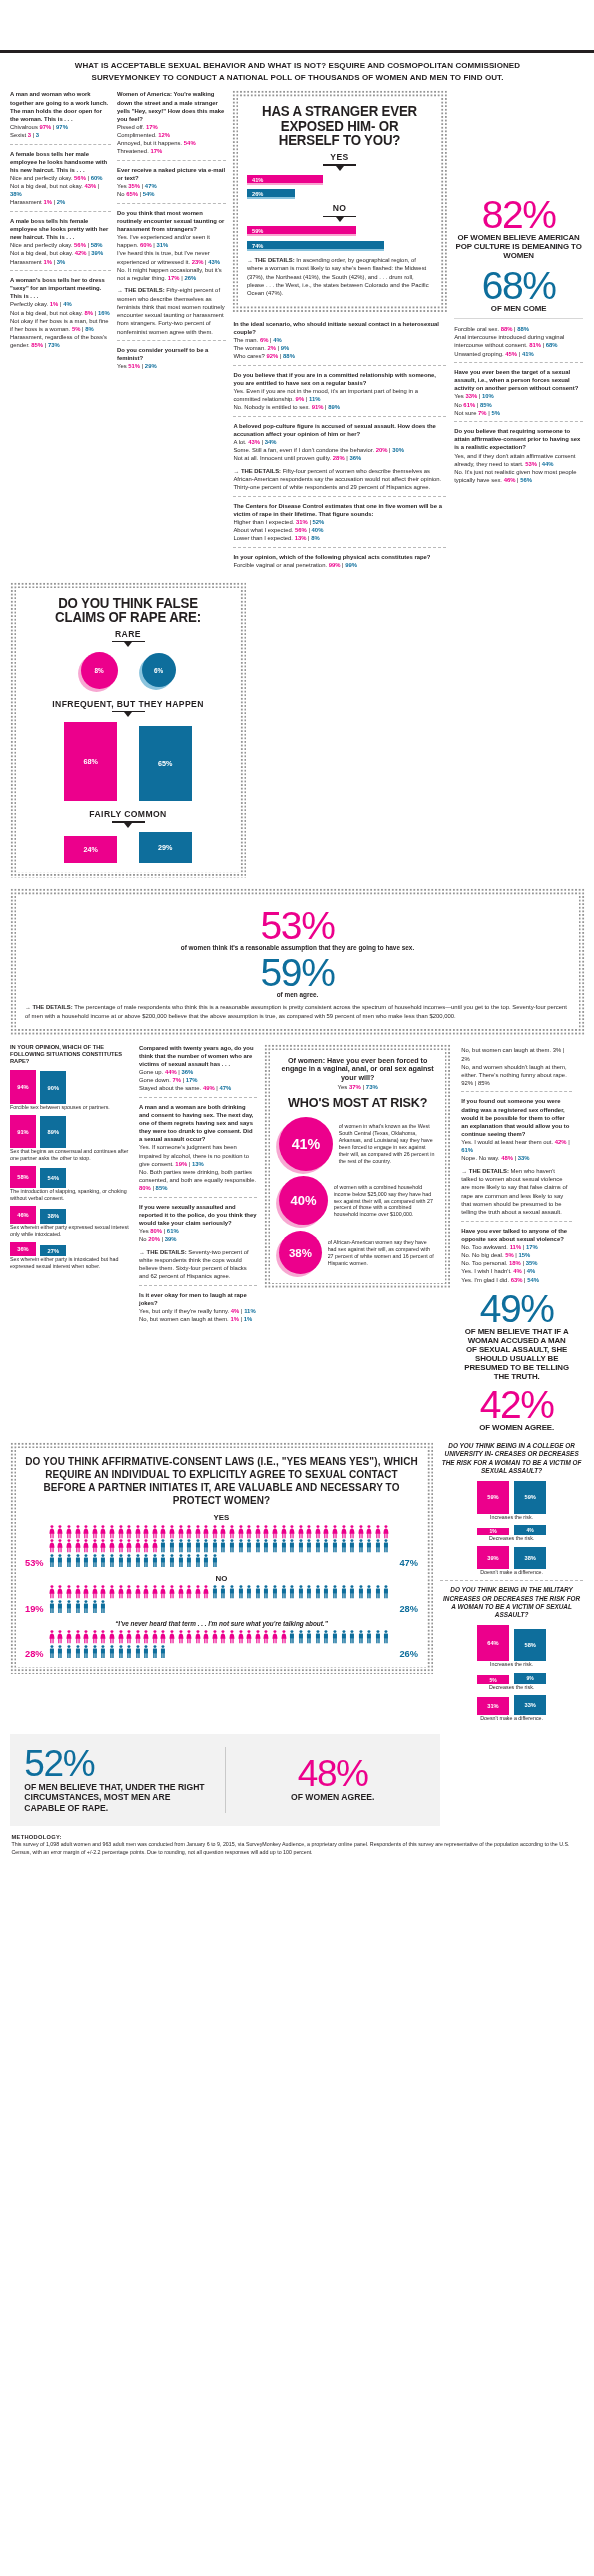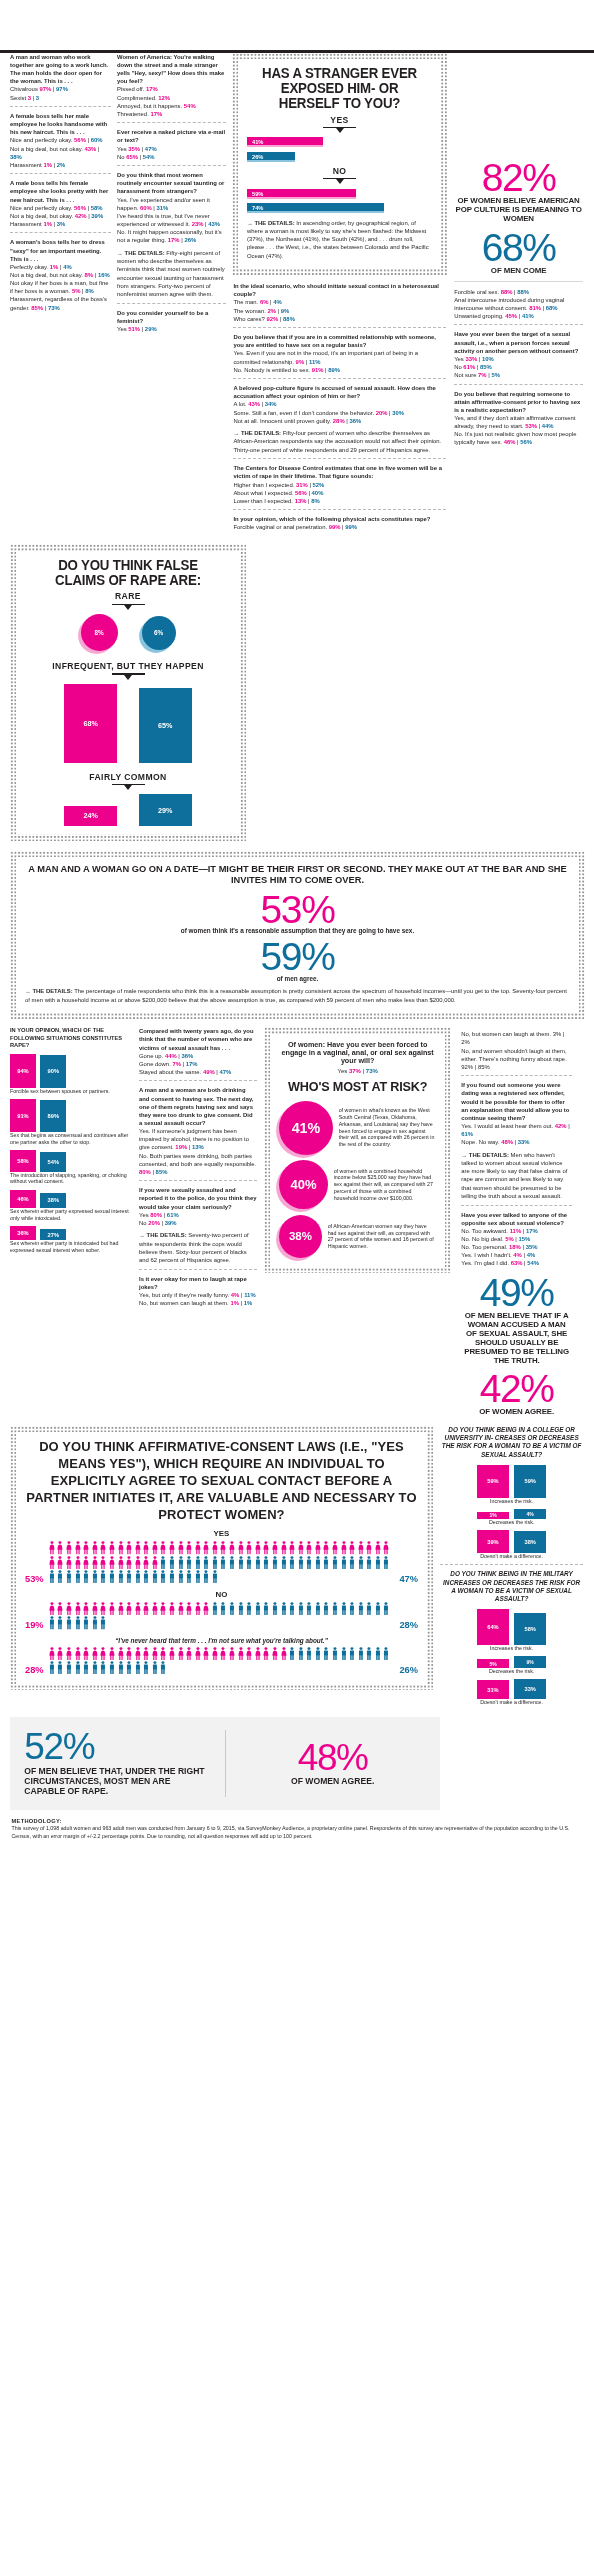--- a/index.html
+++ b/index.html
@@ -129,20 +129,24 @@
 </style>
 </head>
 <body>
 
 <div class="page">
 
   <div class="masthead">
   </div>
   <div class="mast-rule"></div>
 
+  <div class="deck">
+    <div>WHAT IS ACCEPTABLE SEXUAL BEHAVIOR AND WHAT IS NOT? ESQUIRE AND COSMOPOLITAN COMMISSIONED</div>
+    <div>SURVEYMONKEY TO CONDUCT A NATIONAL POLL OF THOUSANDS OF WOMEN AND MEN TO FIND OUT.</div>
+  </div>
 
   <div class="cols">
 
     <div class="col col-a">
       <div class="qblock">
         <span class="q">A man and woman who work together are going to a work lunch. The man holds the door open for the woman. This is . . .</span>
         <span class="a"><span>Chivalrous</span> <b class="pink">97%</b> | <b class="blue">97%</b></span>
         <span class="a"><span>Sexist</span> <b class="pink">3</b> | <b class="blue">3</b></span>
       </div>
       <div class="dashsep"></div>
@@ -314,29 +318,28 @@
       <div class="tri"></div>
       <div class="vrow" style="height:79px;margin-bottom:8.6px">
         <div class="vbar p" style="height:79px">68%</div>
         <div class="vbar b" style="height:75px">65%</div>
       </div>
 
       <div class="subq">FAIRLY COMMON</div>
       <div class="tickline"></div>
       <div class="tri"></div>
       <div class="vrow" style="height:31.5px">
-        <div class="vbar p" style="height:20px">24%</div>
+        <div class="vbar p" style="height:27px">24%</div>
         <div class="vbar b" style="height:31.5px">29%</div>
       </div>
     </div>
   </div>
 
   <div class="dotpanel" style="margin:10px 10px 0;">
     <div class="inner">
-      <div class="band-title">A MAN AND A WOMAN GO ON A DATE—IT MIGHT BE THEIR FIRST OR SECOND. THEY MAKE OUT AT THE BAR AND SHE INVITES HIM TO COME OVER.</div>
       <div class="centerbig" style="margin-top:5.7px">
         <div class="bigstat pink">53%</div>
         <div style="font-size:6.4px;font-weight:700">of women think it's a reasonable assumption that they are going to have sex.</div>
         <div class="bigstat blue" style="margin-top:4.3px">59%</div>
         <div style="font-size:6.4px;font-weight:700">of men agree.</div>
       </div>
       <div class="details" style="margin-top:5.7px">
         <span class="arrow">→ </span><b>THE DETAILS:</b><span> The percentage of male respondents who think this is a reasonable assumption is pretty consistent across the spectrum of household incomes—until you get to the top. Seventy-four percent of men with a household income at or above $200,000 believe that the above assumption is true, as compared with 59 percent of men who make less than $200,000.</span>
       </div>
     </div>
@@ -464,21 +467,21 @@
         <div class="bigstat pink" style="margin-top:5.7px">42%</div>
         <div class="bigstat-lbl">OF WOMEN AGREE.</div>
       </div>
     </div>
   </div>
 
   <div class="cols" style="margin-top:10px;align-items:flex-start">
     <div class="col" style="width:423px">
       <div class="dotpanel">
         <div class="inner">
-          <div style="text-align:center;font-weight:900;font-size:13px;line-height:1.3;letter-spacing:0.1px">DO YOU THINK AFFIRMATIVE-CONSENT LAWS (I.E., "YES MEANS YES"), WHICH REQUIRE AN INDIVIDUAL TO EXPLICITLY AGREE TO SEXUAL CONTACT BEFORE A PARTNER INITIATES IT, ARE VALUABLE AND NECESSARY TO PROTECT WOMEN?</div>
+          <div style="text-align:center;font-weight:900;font-size:10px;line-height:1.3;letter-spacing:0.1px">DO YOU THINK AFFIRMATIVE-CONSENT LAWS (I.E., "YES MEANS YES"), WHICH REQUIRE AN INDIVIDUAL TO EXPLICITLY AGREE TO SEXUAL CONTACT BEFORE A PARTNER INITIATES IT, ARE VALUABLE AND NECESSARY TO PROTECT WOMEN?</div>
 
           <div style="text-align:center;font-weight:800;font-size:7.9px;margin-top:5.7px">YES</div>
           <div style="display:flex;align-items:flex-end;gap:4.3px;margin-top:2.9px">
             <b class="pink" style="font-size:9.3px">53%</b>
             <div class="people" id="p-yes" style="flex:1">
                 <svg class="glyph" viewBox="0 0 17 42">
                   <circle cx="8.5" cy="5" r="4.6" fill="#ec008c"></circle>
                   <path d="M8.5 11 C4.4 11 2.2 14 1.6 19.5 L0.6 27 H3.3 L3.3 41 H6.9 L6.9 27 H10.1 L10.1 41 H13.7 L13.7 27 H16.4 L15.4 19.5 C14.8 14 12.6 11 8.5 11 Z" fill="#ec008c"></path>
                 </svg>
                 <svg class="glyph" viewBox="0 0 17 42">

